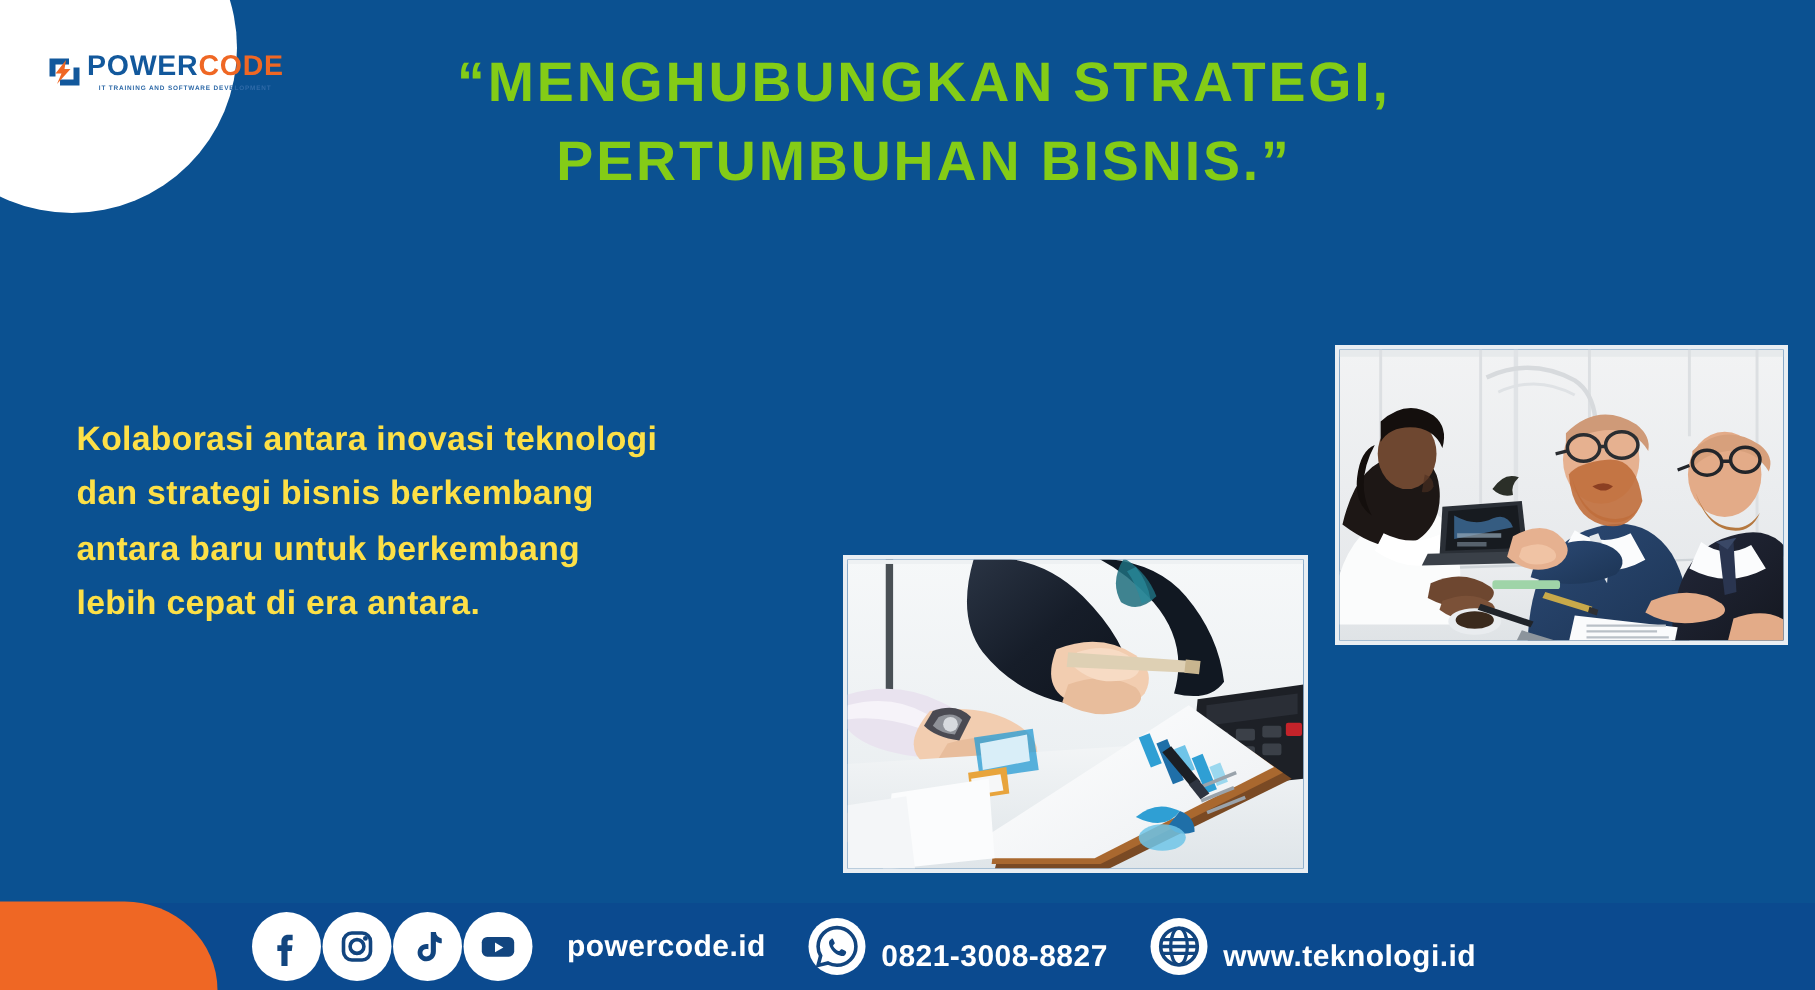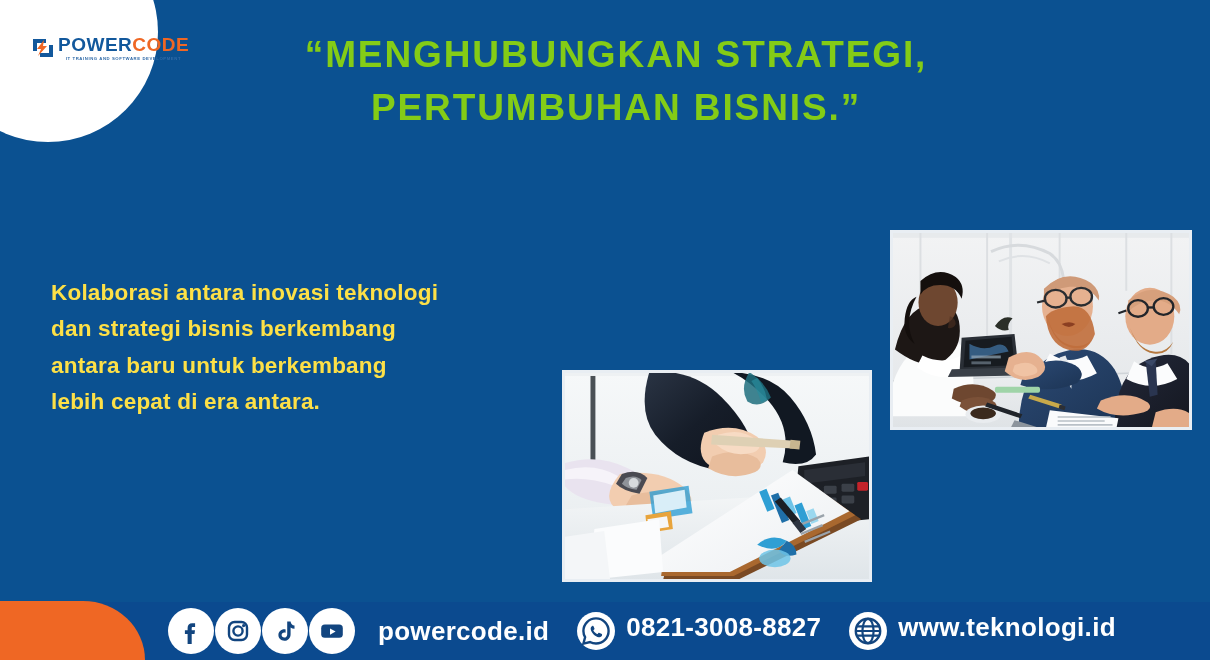--- a/index.html
+++ b/index.html
@@ -121,25 +121,25 @@
   .soc {
     width:46px; height:46px; border-radius:50%;
     background:#ffffff;
     display:flex; align-items:center; justify-content:center;
     margin-right:1px;
     flex:0 0 auto;
   }
   .soc svg { display:block; }
   .footer-txt {
     color:#ffffff; font-weight:bold;
-    font-size:26px; letter-spacing:0.3px;
+    font-size:20px; letter-spacing:0.3px;
     white-space:nowrap;
   }
   .f-handle { margin-left:22px; }
-  .contact-item { display:flex; align-items:flex-start; margin-left:28px; }
+  .contact-item { display:flex; align-items:flex-end; margin-left:28px; }
   .contact-icon {
     width:38px; height:38px; border-radius:50%;
     background:#ffffff;
     display:flex; align-items:center; justify-content:center;
     flex:0 0 auto; margin-right:11px;
   }
 </style>
 </head>
 <body>
 

